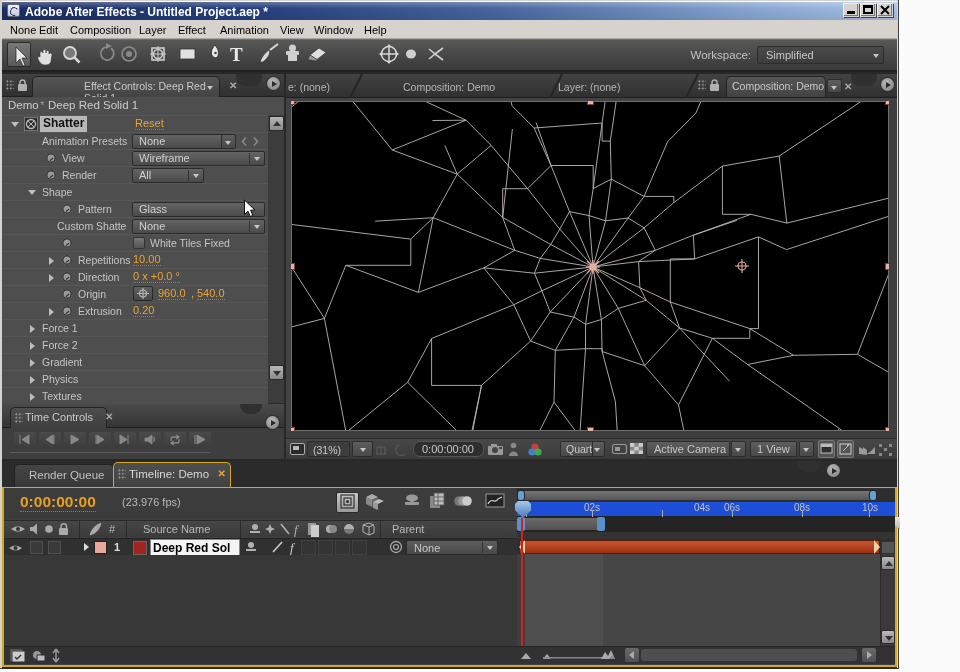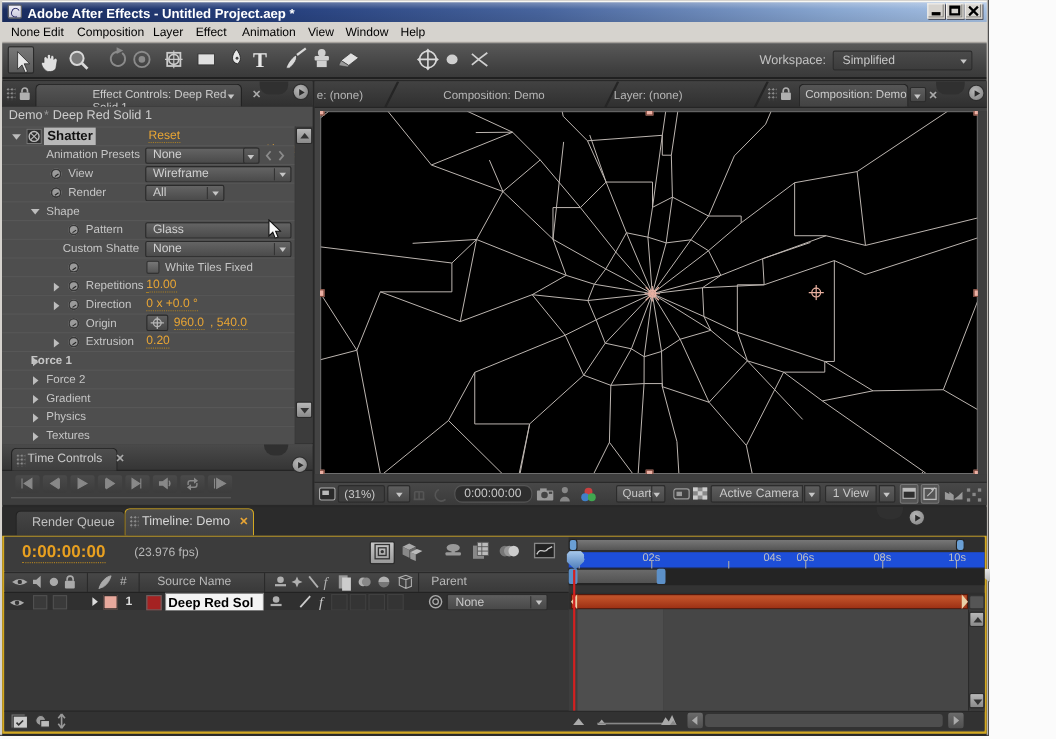--- a/index.html
+++ b/index.html
@@ -223,21 +223,21 @@
         <span class="orange dotted" style="position:absolute;left:195px;top:1px;">540.0</span>
       </div>
 <div class="erow" style="top:228px;">
         <div class="twirl" style="left:47px;"></div>
         <div class="stopw" style="left:60px;"></div>
         <span class="elabel" style="left:76px;">Extrusion</span>
 <span class="orange dotted" style="position:absolute;left:131px;top:1px;">0.20</span>
       </div>
 <div class="erow" style="top:245px;">
         <div class="twirl" style="left:28px;"></div>
-        <span class="elabel" style="left:26px;font-weight:bold;">Force 1</span>
+        <span class="elabel" style="left:40px;">Force 1</span>
       </div>
 <div class="erow" style="top:262px;">
         <div class="twirl" style="left:28px;"></div>
         <span class="elabel" style="left:40px;">Force 2</span>
       </div>
 <div class="erow" style="top:279px;">
         <div class="twirl" style="left:28px;"></div>
         <span class="elabel" style="left:40px;">Gradient</span>
       </div>
 <div class="erow" style="top:313px;">

